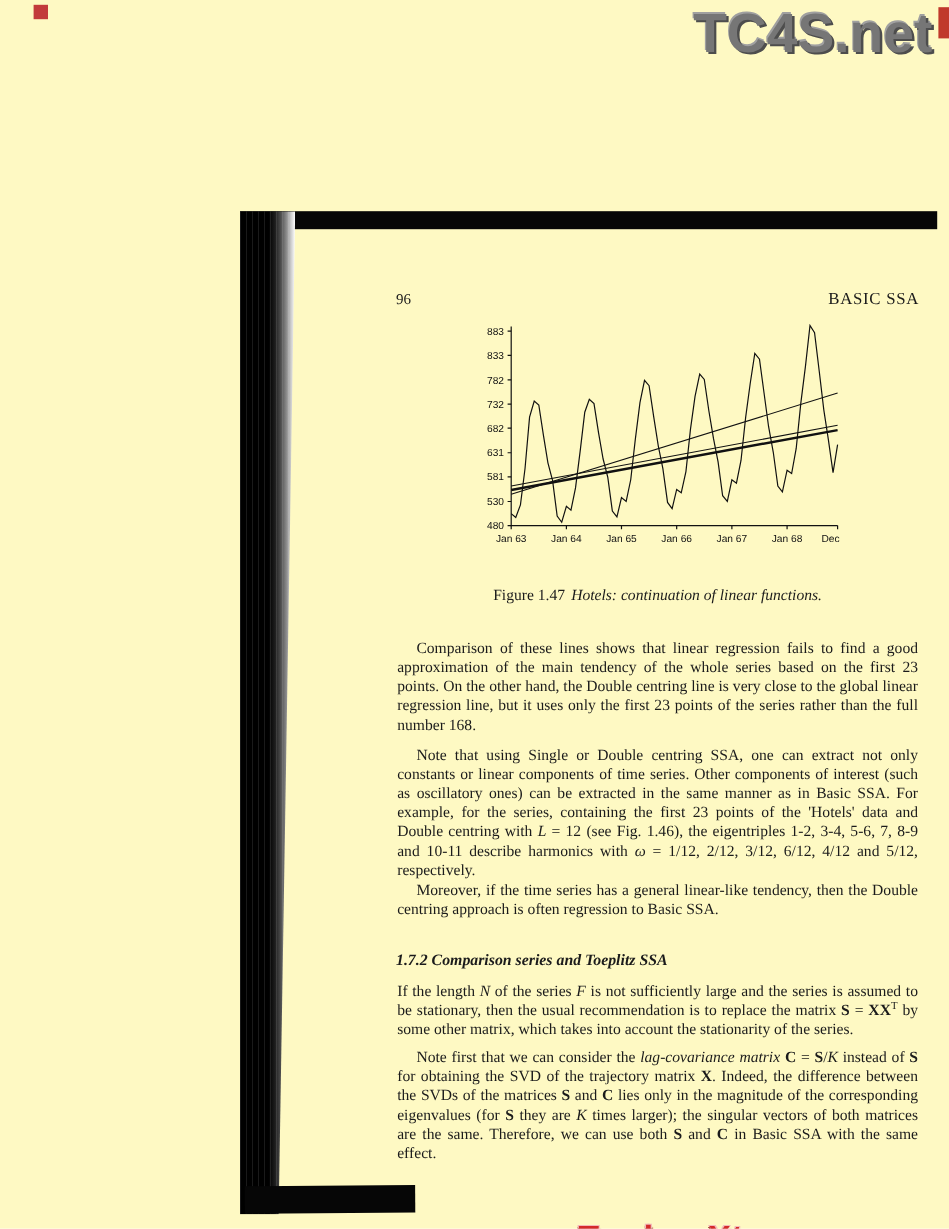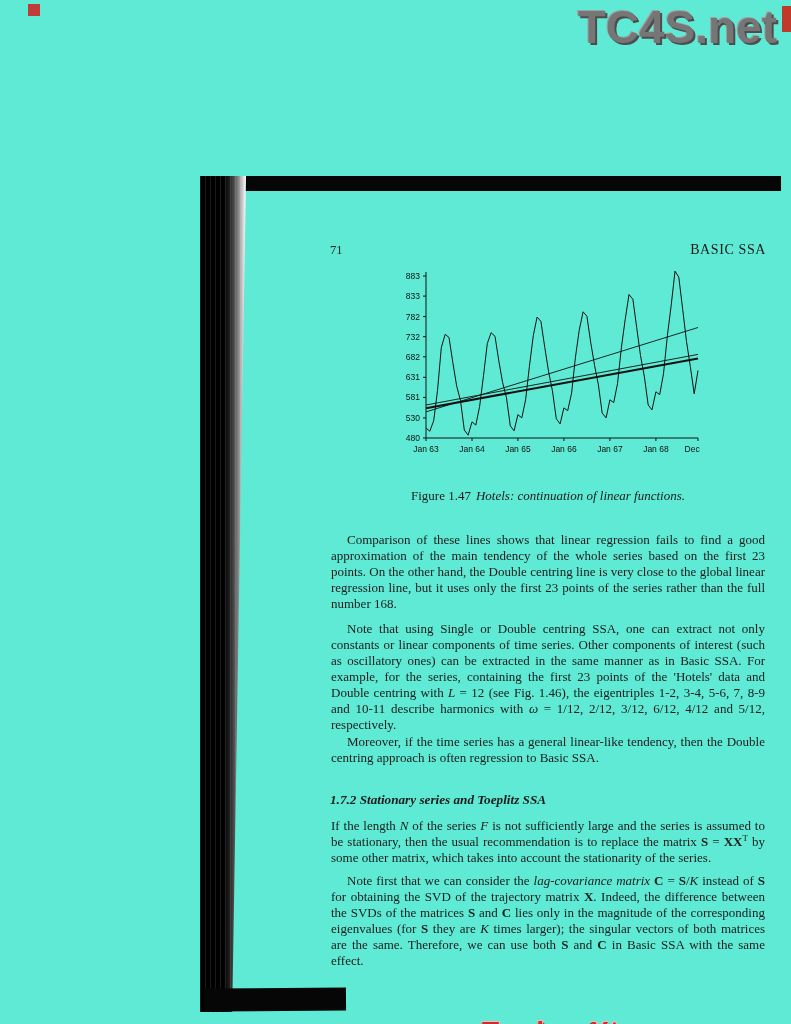--- a/index.html
+++ b/index.html
@@ -1,17 +1,17 @@
 <!DOCTYPE html>
 <html><head>
 <meta charset="utf-8">
 <style>
   html,body{margin:0;padding:0;}
   body{width:791px;height:1024px;background:#fff;font-family:"Liberation Serif",serif;}
-  .sheet{position:relative;width:791px;height:1024px;background:#5eead4;overflow:hidden;}
+  .sheet{position:relative;width:791px;height:1024px;background:#fef9c3;overflow:hidden;}
 
   
   .scan-bar-top{position:absolute;left:200px;top:176px;width:581px;height:15px;background:#060606;}
   .scan-band{position:absolute;left:200px;top:176px;width:46px;height:836px;
     background:
       repeating-linear-gradient(90deg, rgba(255,255,255,0.10) 0 1px, rgba(0,0,0,0) 1px 5px),
       linear-gradient(90deg,#000 0%,#000 52%,#1f1f1f 64%,#4e4e4e 74%,#8a8a8a 84%,#c9c9c9 92%,#ffffff 100%);
     clip-path:polygon(0 0,100% 0,70% 100%,0 100%);}
   .scan-bar-bottom{position:absolute;left:204px;top:988px;width:142px;height:23px;background:#060606;transform:rotate(-0.4deg);}
   .red-sq{position:absolute;left:28px;top:4px;width:12px;height:12px;background:#c23b3b;}
@@ -53,21 +53,21 @@
   <div class="red-sq"></div>
   <div class="wm-top">TC4S.net</div>
   <div class="red-edge"></div>
 
   <div class="scan-bar-top"></div>
   <div class="scan-band"></div>
   <div class="scan-bar-bottom"></div>
 
   <div class="content">
     <div class="pagehead">
-      <span>71</span>
+      <span>96</span>
       <span class="runhead">BASIC SSA</span>
     </div>
 
     <div class="chart">
       <svg id="chart-svg" width="310" height="194" viewBox="0 0 310 194">
           <path d="M34 4 L34 170 L306 170" fill="none" stroke="#111" stroke-width="1"></path>
           <line x1="31" y1="8.0" x2="34" y2="8.0" stroke="#111" stroke-width="1"></line>
           <text x="28" y="11.0" text-anchor="end" font-size="8.5" fill="#111">883</text>
           <line x1="31" y1="28.1" x2="34" y2="28.1" stroke="#111" stroke-width="1"></line>
           <text x="28" y="31.1" text-anchor="end" font-size="8.5" fill="#111">833</text>
@@ -107,21 +107,21 @@
     </div>
 
     <div class="caption">
       <span>Figure 1.47</span><span class="cap-it">Hotels: continuation of linear functions.</span>
     </div>
 
     <p class="para indent mt-p1">Comparison of these lines shows that linear regression fails to find a good approximation of the main tendency of the whole series based on the first 23 points. On the other hand, the Double centring line is very close to the global linear regression line, but it uses only the first 23 points of the series rather than the full number 168.</p>
     <p class="para indent mt-p2">Note that using Single or Double centring SSA, one can extract not only constants or linear components of time series. Other components of interest (such as oscillatory ones) can be extracted in the same manner as in Basic SSA. For example, for the series, containing the first 23 points of the 'Hotels' data and Double centring with <i>L</i> = 12 (see Fig. 1.46), the eigentriples 1-2, 3-4, 5-6, 7, 8-9 and 10-11 describe harmonics with <i>ω</i> = 1/12, 2/12, 3/12, 6/12, 4/12 and 5/12, respectively.</p>
     <p class="para indent">Moreover, if the time series has a general linear-like tendency, then the Double centring approach is often regression to Basic SSA.</p>
 
-    <h3 class="sechead">1.7.2 Stationary series and Toeplitz SSA</h3>
+    <h3 class="sechead">1.7.2 Comparison series and Toeplitz SSA</h3>
 
     <p class="para mt-p4">If the length <i>N</i> of the series <i>F</i> is not sufficiently large and the series is assumed to be stationary, then the usual recommendation is to replace the matrix <b>S</b> = <b>XX</b><sup>T</sup> by some other matrix, which takes into account the stationarity of the series.</p>
     <p class="para indent mt-p5">Note first that we can consider the <i>lag-covariance matrix</i> <b>C</b> = <b>S</b>/<i>K</i> instead of <b>S</b> for obtaining the SVD of the trajectory matrix <b>X</b>. Indeed, the difference between the SVDs of the matrices <b>S</b> and <b>C</b> lies only in the magnitude of the corresponding eigenvalues (for <b>S</b> they are <i>K</i> times larger); the singular vectors of both matrices are the same. Therefore, we can use both <b>S</b> and <b>C</b> in Basic SSA with the same effect.</p>
   </div>
 
   <div class="wm-bot">TradersXtreme.com</div>
 
 </div>
 
 </body></html>

